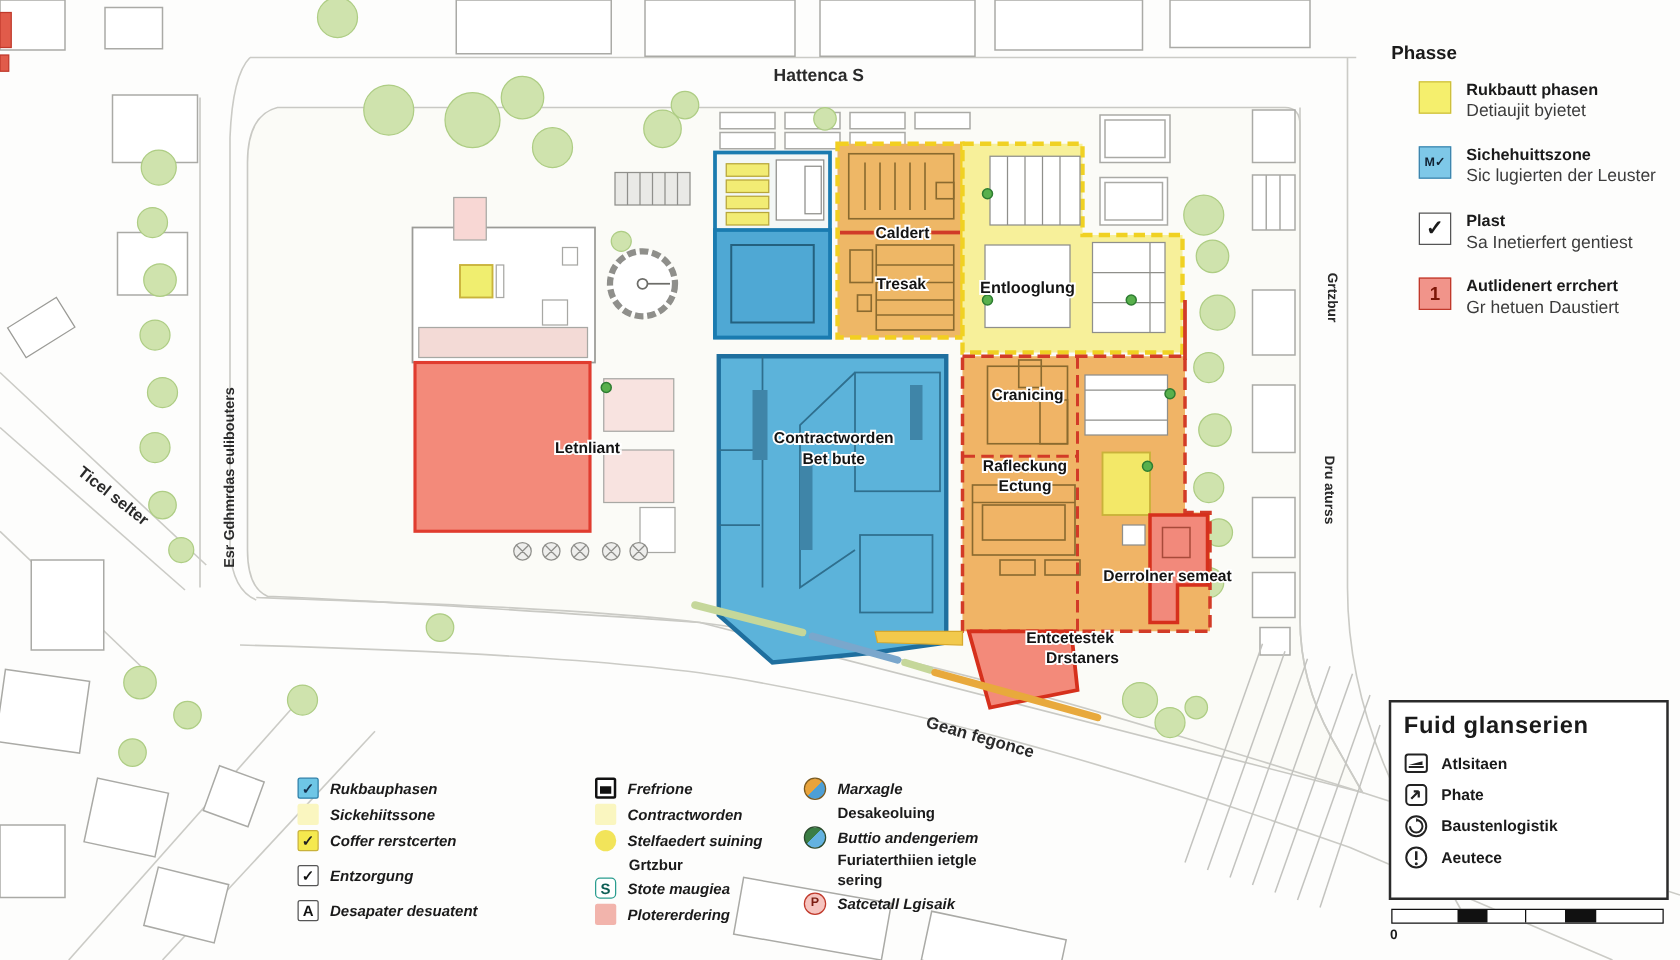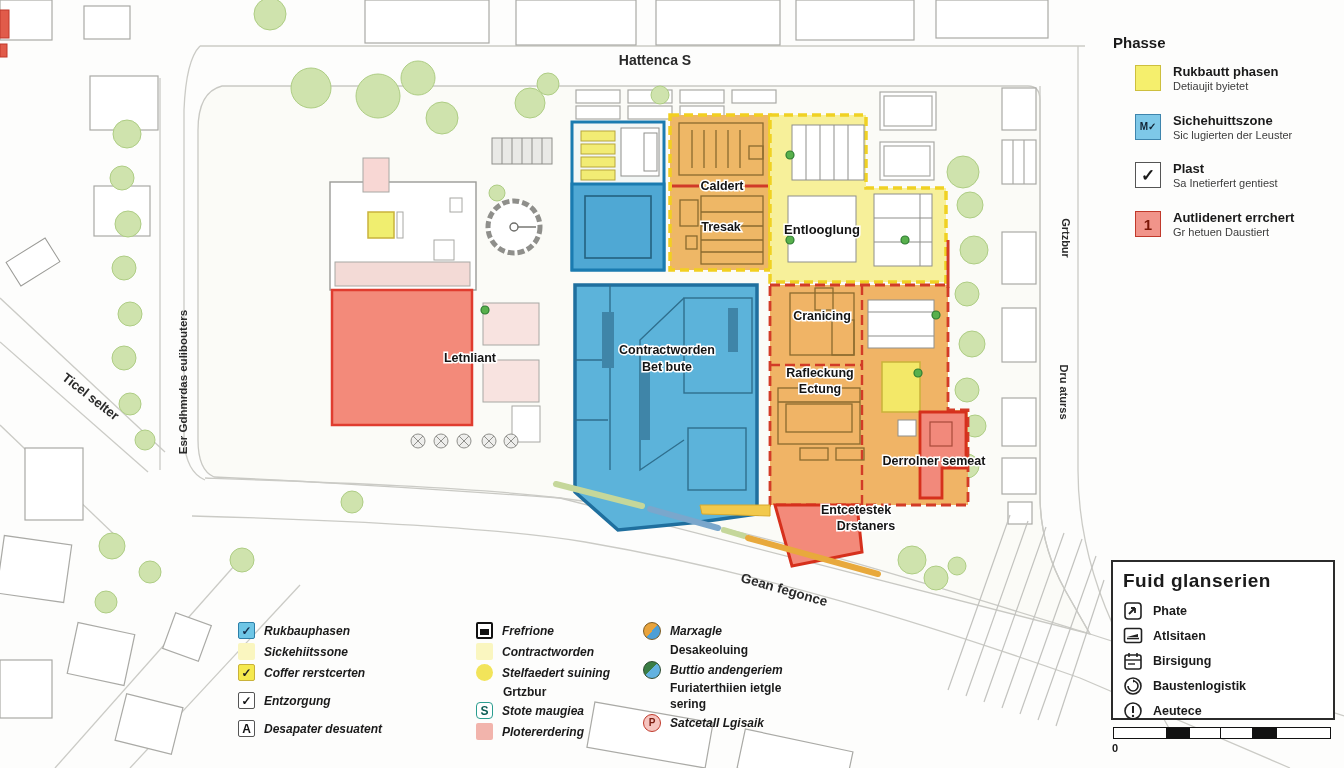--- a/index.html
+++ b/index.html
@@ -9,21 +9,21 @@
   #map-svg { position:absolute; inset:0; }
 
   
   .phase-legend { position:absolute; left:1113px; top:34px; width:228px; }
   .phase-legend .title { font-size:15px; font-weight:bold; margin-bottom:14px; }
   .ph-item { display:flex; gap:12px; margin-bottom:20px; align-items:flex-start;margin-left:22px; }
   .ph-swatch { width:26px; height:26px; flex:0 0 26px; border:1.5px solid #999;
                display:flex; align-items:center; justify-content:center;
                font-weight:bold; font-size:13px; }
   .ph-txt .lbl { font-size:13px; font-weight:bold; line-height:1.15; }
-  .ph-txt .sub { font-size:11px; color:#3c3c3c; line-height:1.25; }
+  .ph-txt .sub { font-size:14px; color:#3c3c3c; line-height:1.25; }
 
   
   .map-legend { position:absolute; left:238px; top:620px; width:580px; }
   .ml-col { position:absolute; top:0; }
   .ml-row { display:flex; align-items:center; gap:9px; height:21px; }
   .ml-row.tall { margin-top:7px; }
   .ml-row .lbl { font-size:12px; font-weight:600; white-space:nowrap;font-style:italic; }
   .ml-row .lbl2 { font-size:12px; font-weight:600; white-space:nowrap; }
   .indent { padding-left:27px;text-align:right; }
   .sw { width:17px; height:17px; flex:0 0 17px; display:flex; align-items:center;
@@ -462,45 +462,35 @@
       <span class="lbl">Satcetall Lgisaik</span>
         </div>
   </div>
 </div>
 
 <div class="info-box">
   <div class="title">Fuid glanserien</div>
 
   <div class="ib-row">
     <svg class="ib-icon" viewBox="0 0 20 20">
-      <rect x="2" y="2" width="16" height="16" rx="3" fill="none" stroke="#222" stroke-width="1.6"></rect>
-      <path d="M6,13 L12,7 M12,7 L12,12 M12,7 L8,7" stroke="#222" stroke-width="1.8" fill="none"></path>
-    </svg>
-    <span class="lbl">Phate</span>
-  </div>
-
-  <div class="ib-row">
-    <svg class="ib-icon" viewBox="0 0 20 20">
       <rect x="1.5" y="2.5" width="17" height="14" rx="2" fill="none" stroke="#222" stroke-width="1.6"></rect>
       <path d="M4,11 L15,8 L15,11 Z" fill="#222"></path>
           <line x1="4" y1="12.5" x2="16" y2="12.5" stroke="#222" stroke-width="1.6"></line>
     </svg>
     <span class="lbl">Atlsitaen</span>
   </div>
 
   <div class="ib-row">
     <svg class="ib-icon" viewBox="0 0 20 20">
-      <rect x="2" y="4" width="16" height="14" rx="2" fill="none" stroke="#222" stroke-width="1.6"></rect>
-      <line x1="6" y1="2" x2="6" y2="6" stroke="#222" stroke-width="1.6"></line>
-      <line x1="14" y1="2" x2="14" y2="6" stroke="#222" stroke-width="1.6"></line>
-      <line x1="2" y1="9" x2="18" y2="9" stroke="#222" stroke-width="1.4"></line>
-      <line x1="5" y1="13" x2="12" y2="13" stroke="#222" stroke-width="1.4"></line>
+      <rect x="2" y="2" width="16" height="16" rx="3" fill="none" stroke="#222" stroke-width="1.6"></rect>
+      <path d="M6,13 L12,7 M12,7 L12,12 M12,7 L8,7" stroke="#222" stroke-width="1.8" fill="none"></path>
     </svg>
-    <span class="lbl">Birsigung</span>
-  </div>
+    <span class="lbl">Phate</span>
+  </div>
+
 
   <div class="ib-row">
     <svg class="ib-icon" viewBox="0 0 20 20">
       <circle cx="10" cy="10" r="8" fill="none" stroke="#222" stroke-width="1.6"></circle>
       <path d="M10,5 A5,5 0 1 1 5,10" fill="none" stroke="#222" stroke-width="1.6"></path>
       <path d="M10,3.2 L12,5 L10,6.8" fill="#222"></path>
     </svg>
     <span class="lbl">Baustenlogistik</span>
   </div>
 

